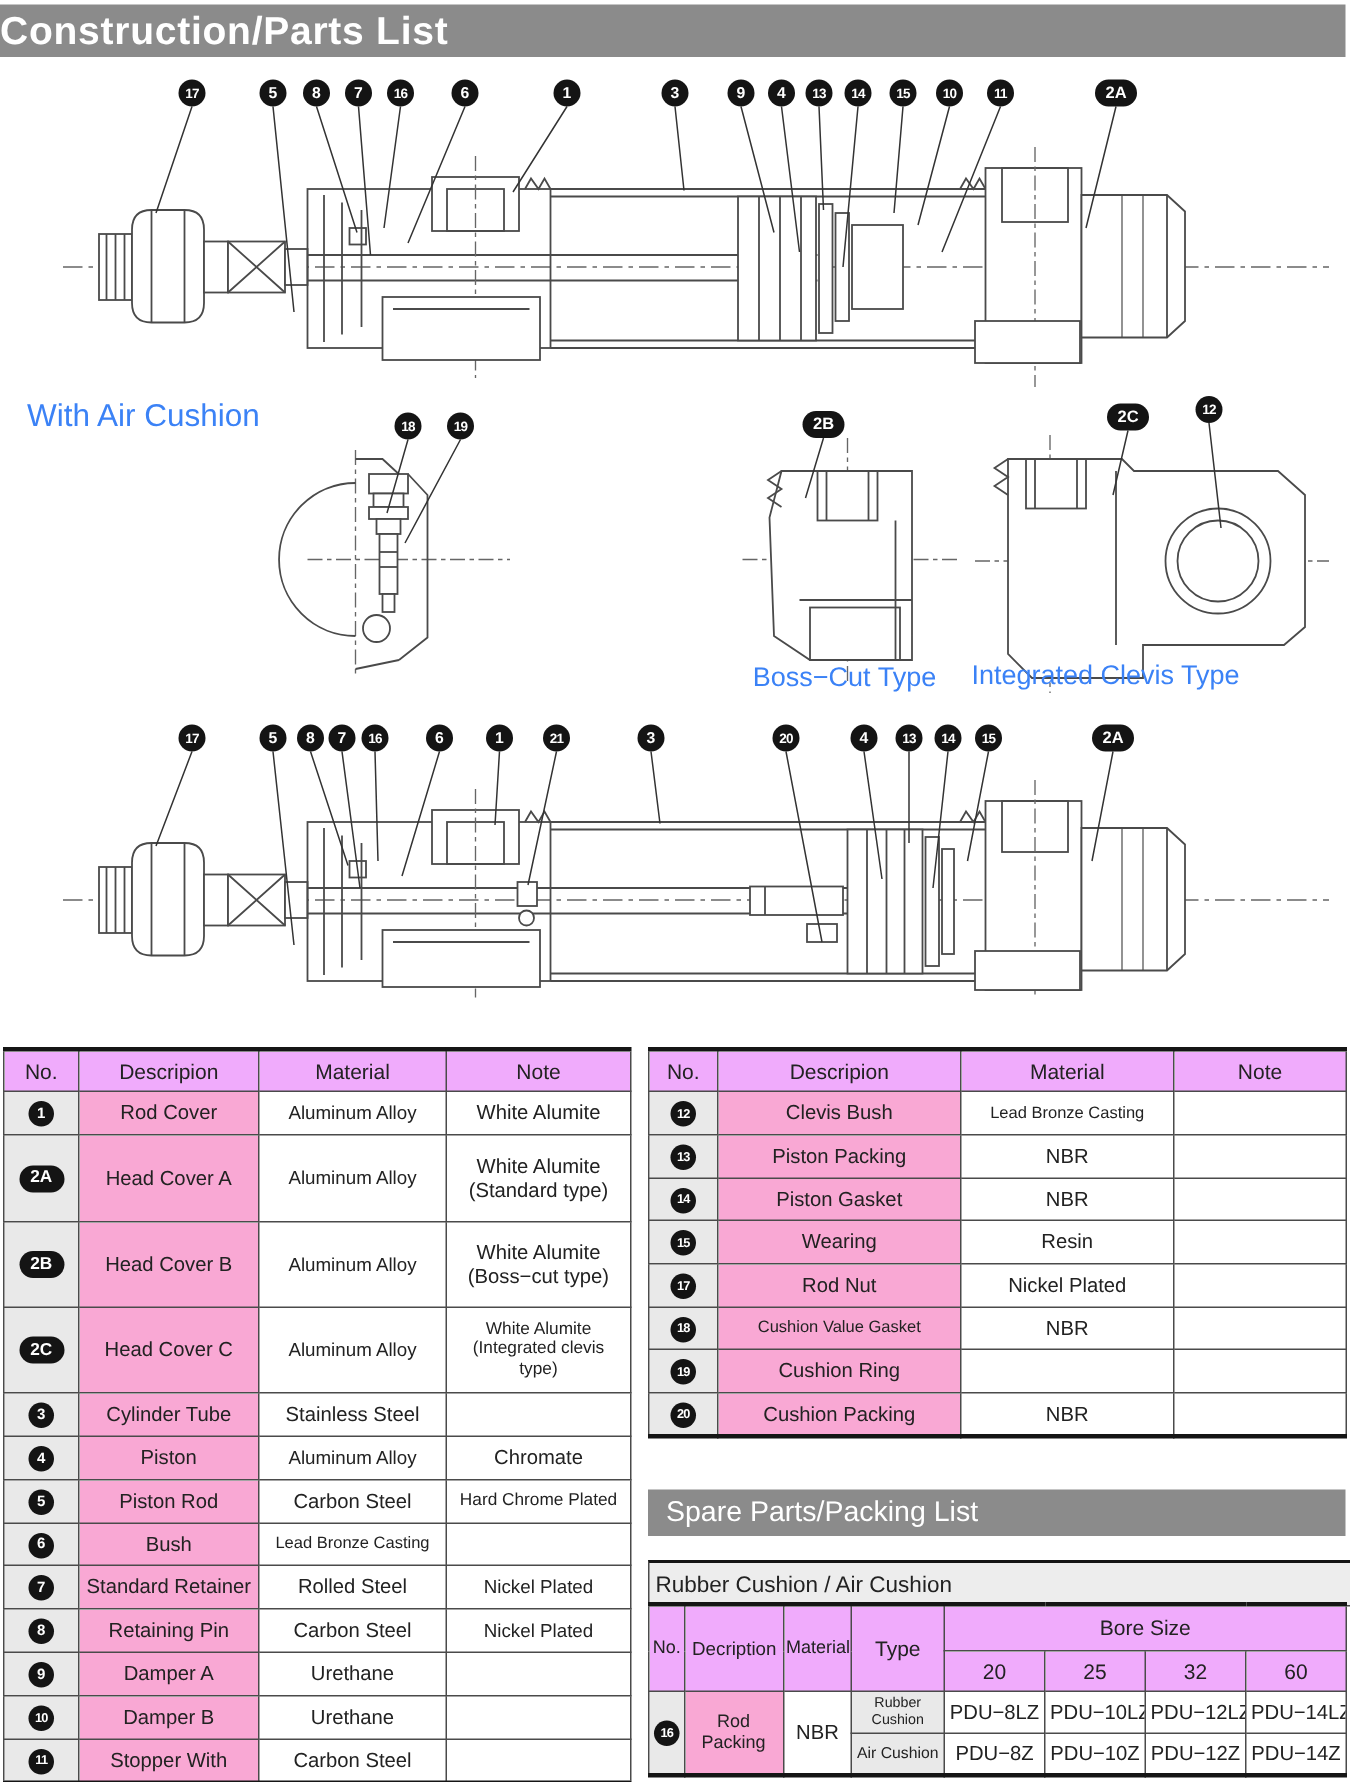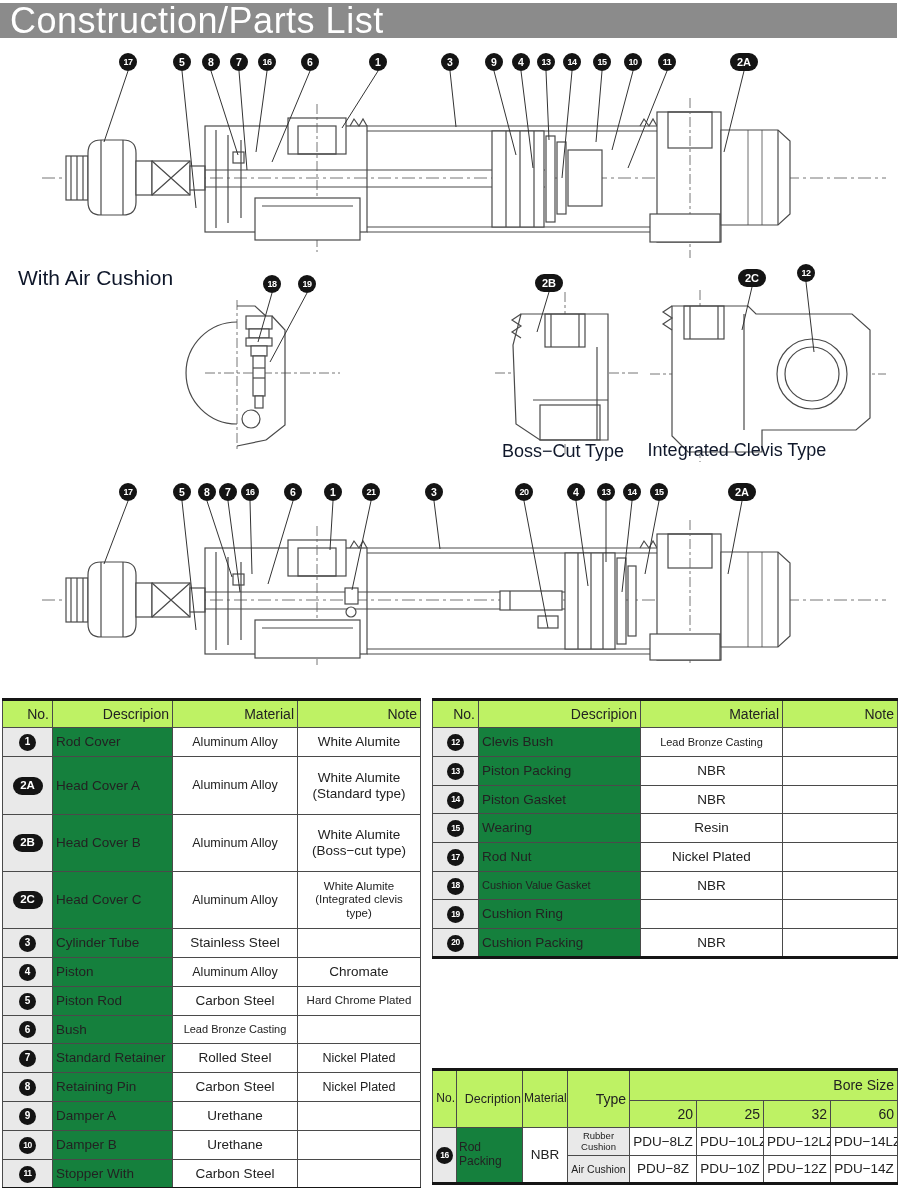--- a/index.html
+++ b/index.html
@@ -1,41 +1,41 @@
 <!DOCTYPE html>
 <html><head>
 <meta charset="utf-8">
 <style>
   html,body{margin:0;padding:0;background:#fff;}
   .page{position:relative;width:900px;height:1188px;background:#fff;overflow:hidden;
         font-family:"Liberation Sans","DejaVu Sans",sans-serif;color:#222;}
   
   .bar{position:absolute;background:#8b8b8b;color:#fff;display:flex;align-items:center;}
   .bar.main{left:0;top:3px;width:897px;height:35px;}
-  .bar.main span{font-size:36px;font-weight:normal;padding-left:10px;letter-spacing:.5px;}
+  .bar.main span{font-size:26px;font-weight:bold;letter-spacing:.5px;}
   .bar.sect span{font-size:19px;padding-left:12px;}
   
   svg.draw{position:absolute;left:0;top:0;z-index:1;}
   
   .co{position:absolute;width:18px;height:18px;border-radius:50%;background:#141414;color:#fff;
       display:flex;align-items:center;justify-content:center;font-size:10.5px;font-weight:bold;z-index:3;}
   .co.two{font-size:9px;letter-spacing:-.5px;}
   .co.pill{width:28px;border-radius:9px;font-size:11px;}
   
-  .lbl{position:absolute;z-index:2;color:#0f172a;}
+  .lbl{position:absolute;z-index:2;color:#3b82f6;}
   .lbl.big{font-size:21px;}
   .lbl.cap{font-size:18px;text-align:center;}
   
   table.pt{position:absolute;border-collapse:collapse;table-layout:fixed;background:#fff;
            border-top:3px solid #151515;border-bottom:3px solid #151515;z-index:2;}
   table.pt th,table.pt td{border:1px solid #4a4a4a;padding:0 3px;font-size:13.5px;color:#222;
            overflow:hidden;vertical-align:middle;white-space:pre-line;line-height:1.15;}
-  table.pt th{background:#bef264;font-weight:normal;font-size:14px;text-align:right;}
+  table.pt th{background:#f0abfc;font-weight:normal;font-size:14px;text-align:center;}
   td.no{background:#e9e9e9;text-align:center;}
-  td.desc{background:#15803d;text-align:left;padding-left:8px;margin-top:24px;}
+  td.desc{background:#f9a8d4;text-align:center;padding-left:8px;margin-top:24px;}
   td.mat,td.note{text-align:center;}
   .sm{font-size:11.5px !important;}
   .sm2{font-size:12.5px !important;}
   .xs{font-size:11px !important;}
   .t1{font-size:9.5px !important;}
   .t2{font-size:10.5px !important;}
   
   .n{display:inline-flex;width:17px;height:17px;border-radius:50%;background:#141414;color:#fff;
      align-items:center;justify-content:center;font-size:10px;font-weight:bold;}
   .n.two{font-size:8.5px;letter-spacing:-.5px;}
@@ -408,20 +408,26 @@
         </tr>
     <tr style="height:29px">
           <td class="no"><span class="n two">20</span></td>
           <td class="desc">Cushion Packing</td>
           <td class="mat">NBR</td>
           <td class="note"></td>
         </tr>
   </tbody>
     </table>
 
+  <div class="bar sect" style="left:432px;top:993px;width:465px;height:31px">
+    <span>Spare Parts/Packing List</span>
+  </div>
+  <div class="subhdr">
+    <span>Rubber Cushion / Air Cushion</span>
+  </div>
 
   <table class="pt" style="left:432px;top:1068px;width:465px">
     <colgroup>
         <col style="width:24px">
         <col style="width:66px">
         <col style="width:45px">
         <col style="width:62px">
         <col style="width:67px">
         <col style="width:67px">
         <col style="width:67px">

